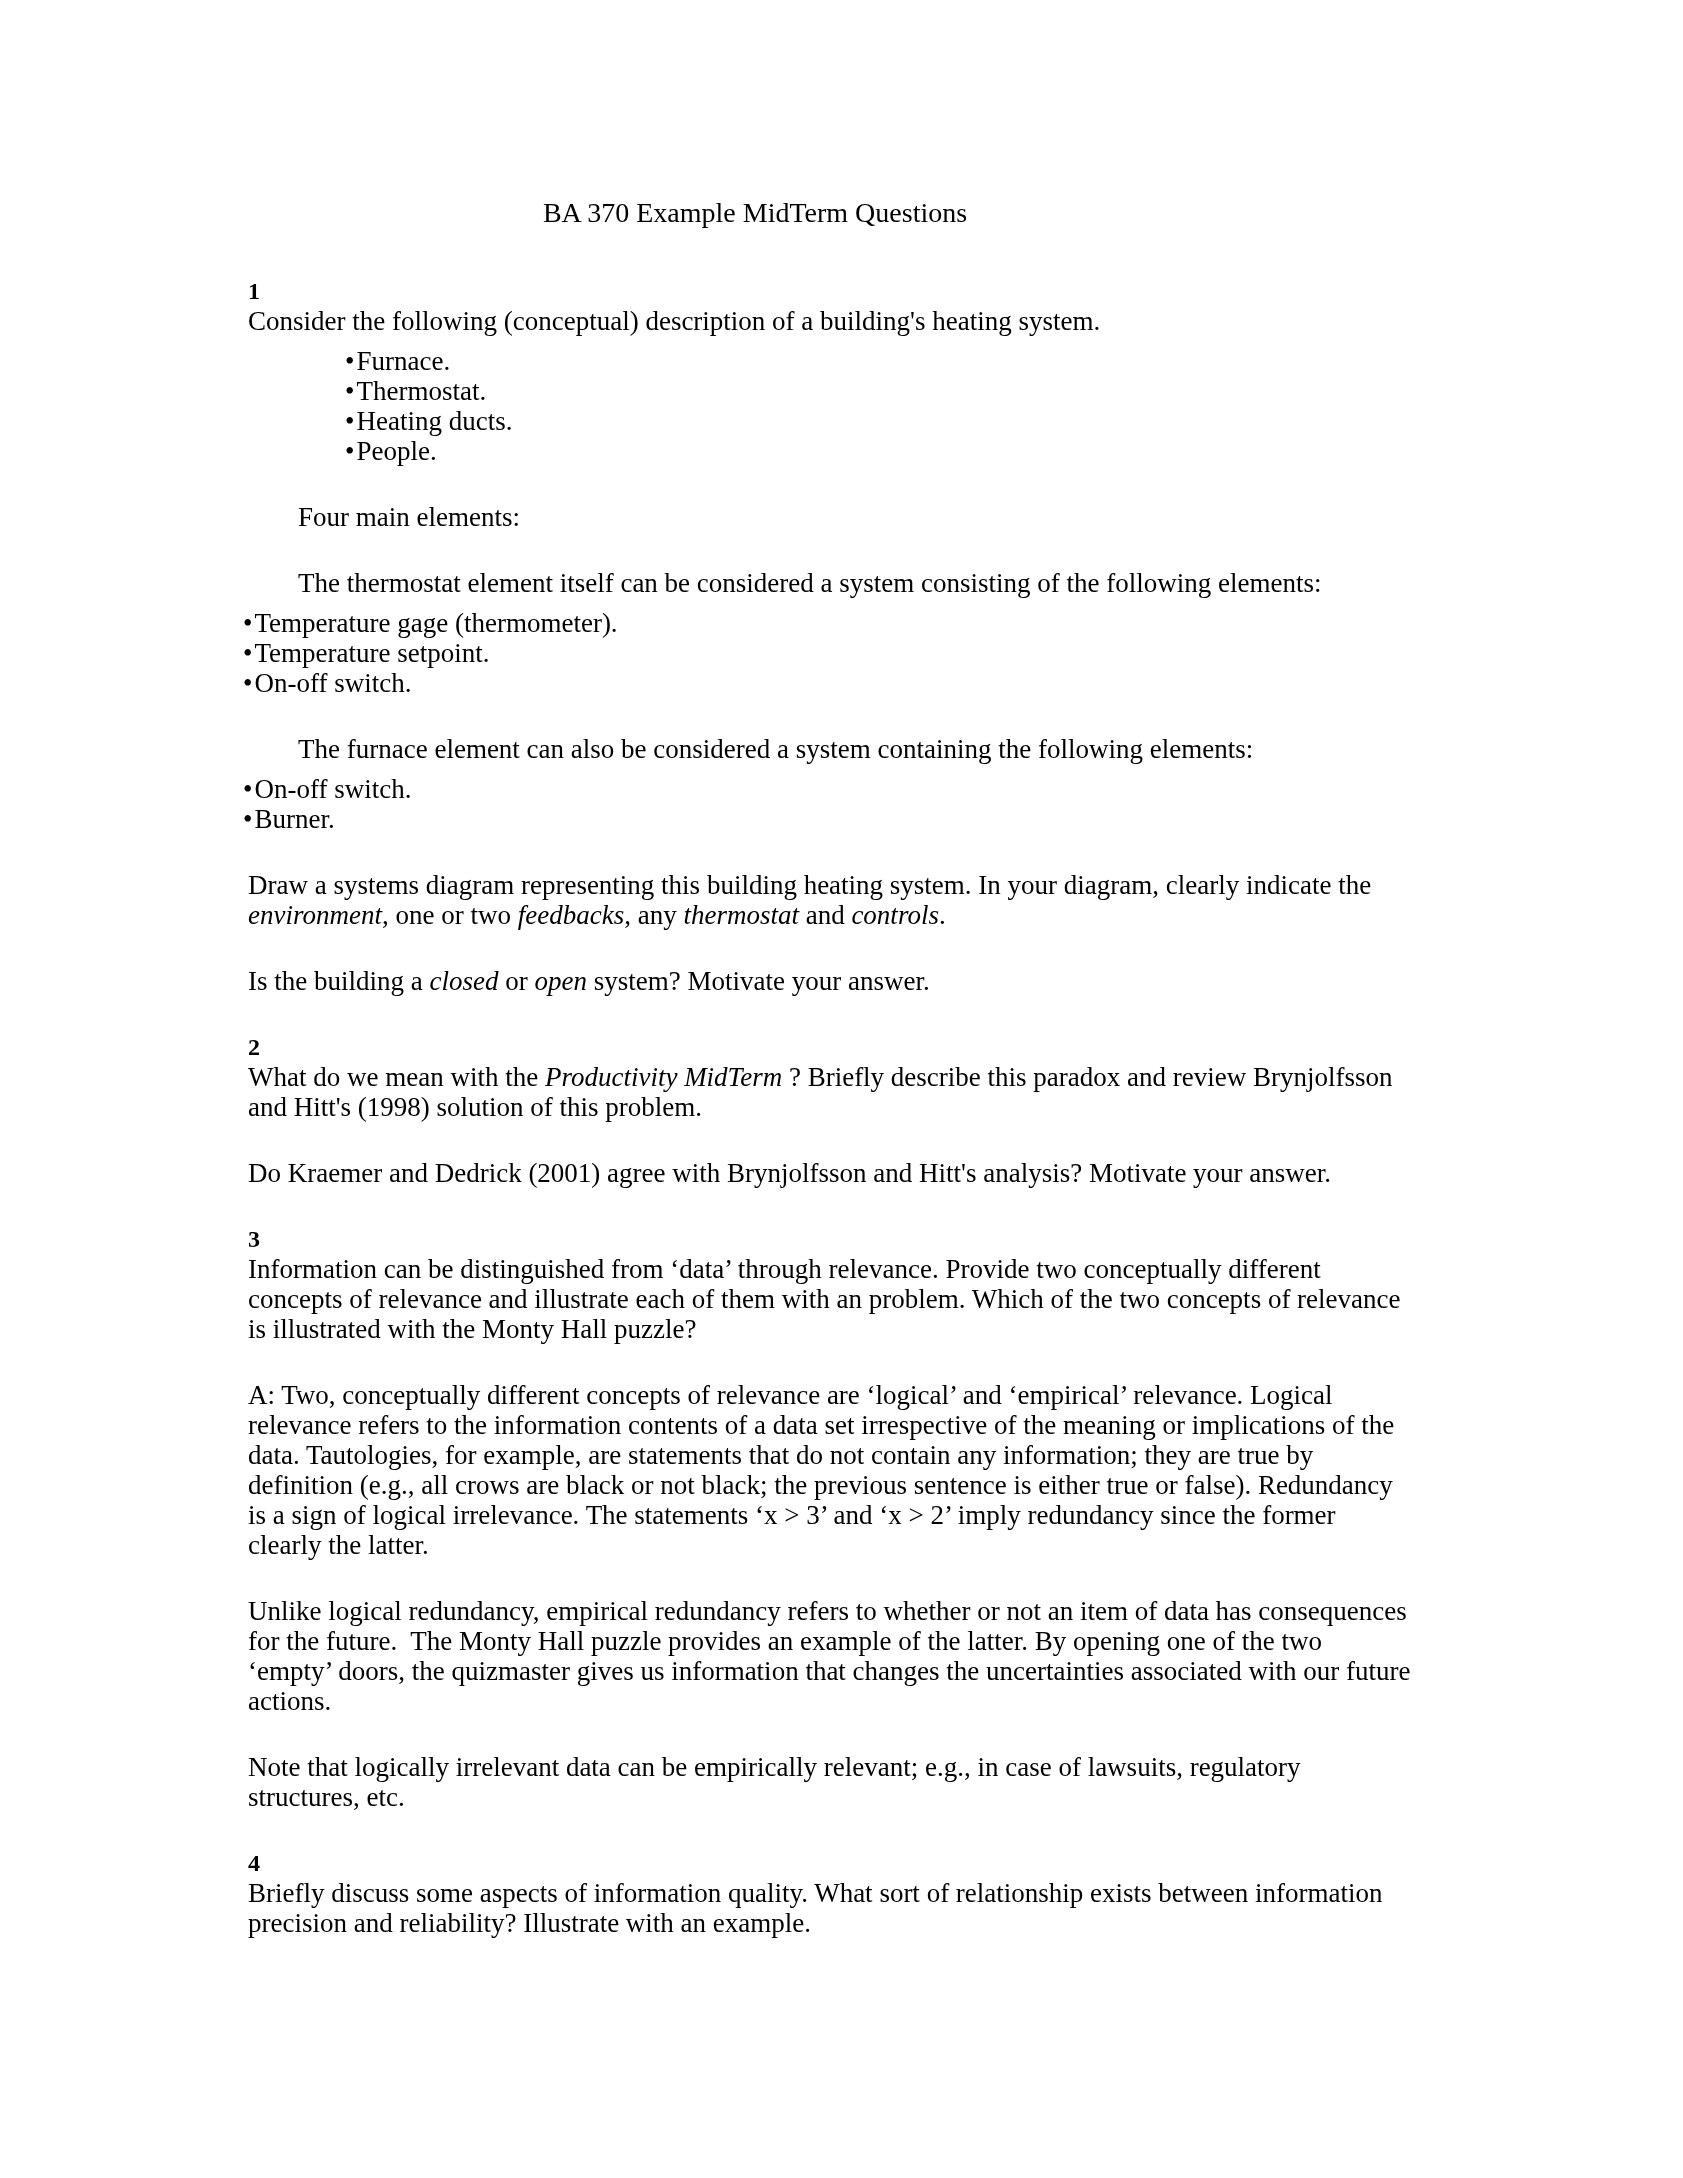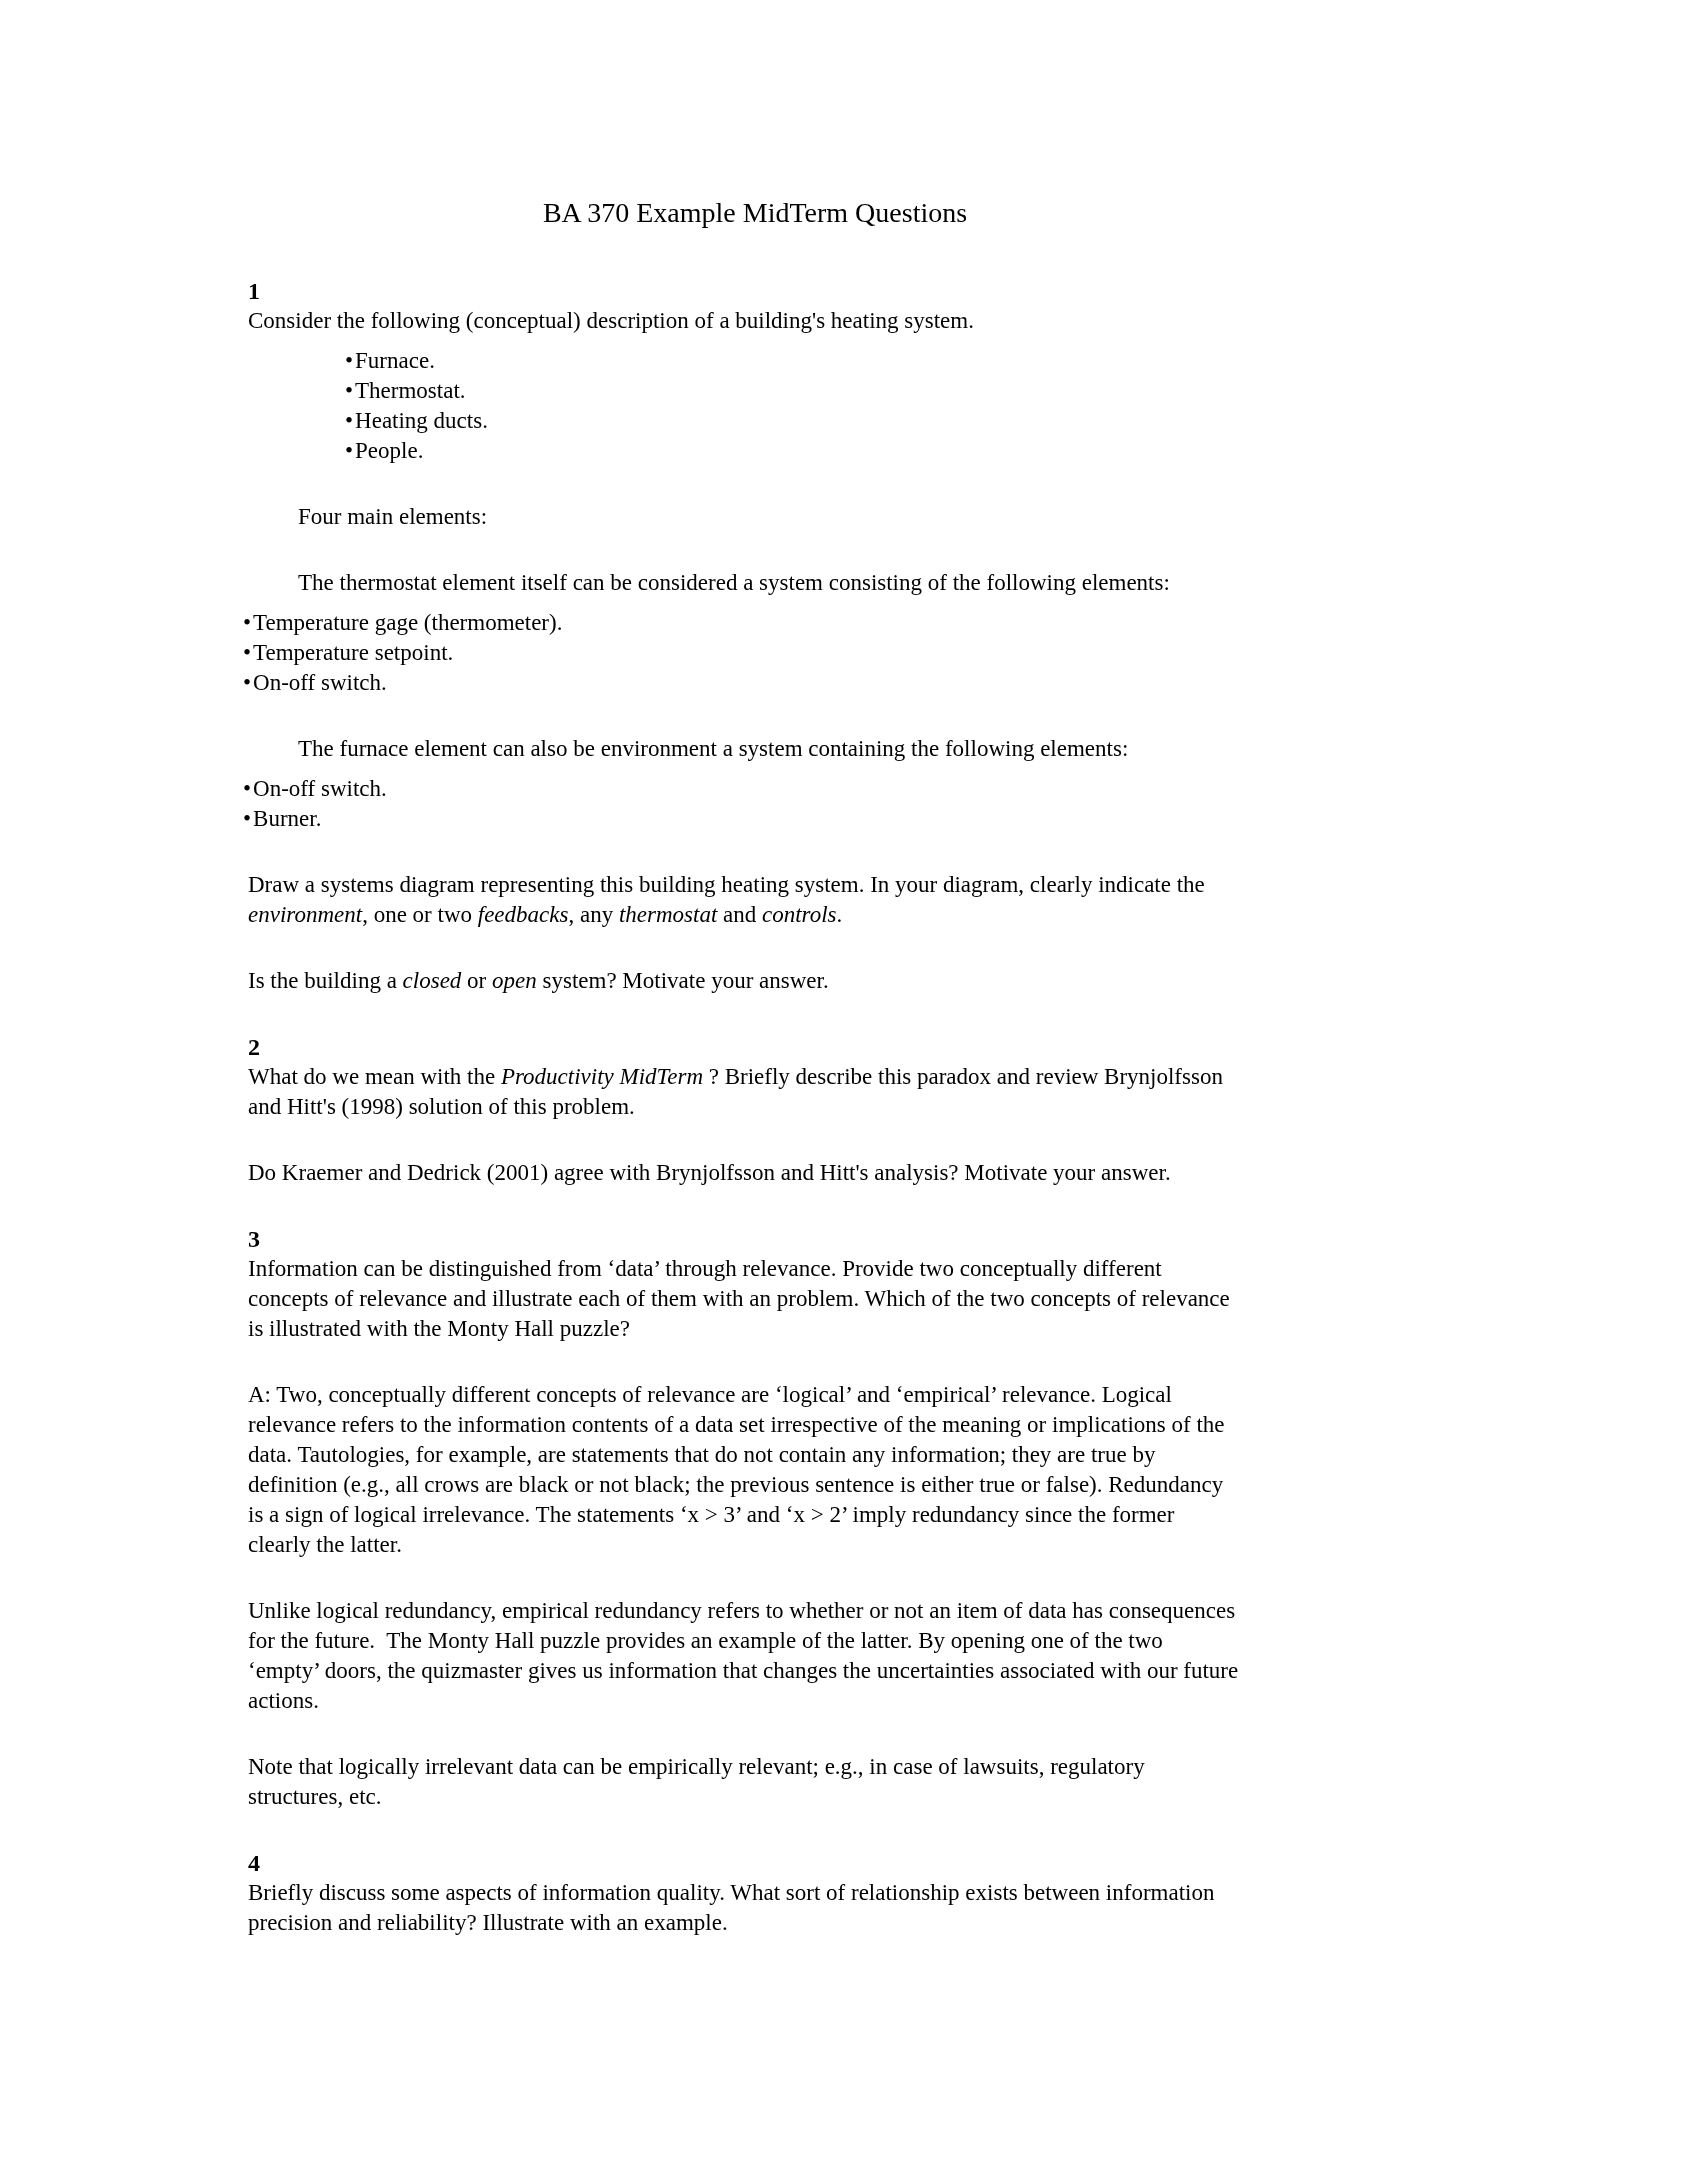--- a/index.html
+++ b/index.html
@@ -20,21 +20,21 @@
     white-space:nowrap;
   }
   .doc-body { margin-top:46px; }
   .block { margin-top:36px; }
   .doc-body .block:first-child { margin-top:0; }
   .heading + .block { margin-top:0 !important; }
   .heading { font-weight:bold; }
   .heading .line { font-size:24px; }
   .bullets { margin-top:10px !important; }
   .line {
-    font-size:23px;
+    font-size:27px;
     line-height:30px;
     white-space:nowrap;
   }
   
   .para.level1 { margin-left:50px; }
   .bullets.level2 { margin-left:97px; }
   .bullets.level1 { margin-left:-5px; }
   .bullet { margin-right:2px; }
   i { font-style:italic; }
 </style>
@@ -62,21 +62,21 @@
         </div>
         <div class="block para level1">
           <div class="line">The thermostat element itself can be considered a system consisting of the following elements:</div>
         </div>
         <div class="block bullets level1">
           <div class="line"><span class="bullet">•</span><span>Temperature gage (thermometer).</span></div>
           <div class="line"><span class="bullet">•</span><span>Temperature setpoint.</span></div>
           <div class="line"><span class="bullet">•</span><span>On-off switch.</span></div>
         </div>
         <div class="block para level1">
-          <div class="line">The furnace element can also be environment a system containing the following elements:</div>
+          <div class="line">The furnace element can also be considered a system containing the following elements:</div>
         </div>
         <div class="block bullets level1">
           <div class="line"><span class="bullet">•</span><span>On-off switch.</span></div>
           <div class="line"><span class="bullet">•</span><span>Burner.</span></div>
         </div>
         <div class="block para">
           <div class="line">Draw a systems diagram representing this building heating system. In your diagram, clearly indicate the</div>
           <div class="line"><i>environment</i>, one or two <i>feedbacks</i>, any <i>thermostat</i> and <i>controls</i>.</div>
         </div>
         <div class="block para">

